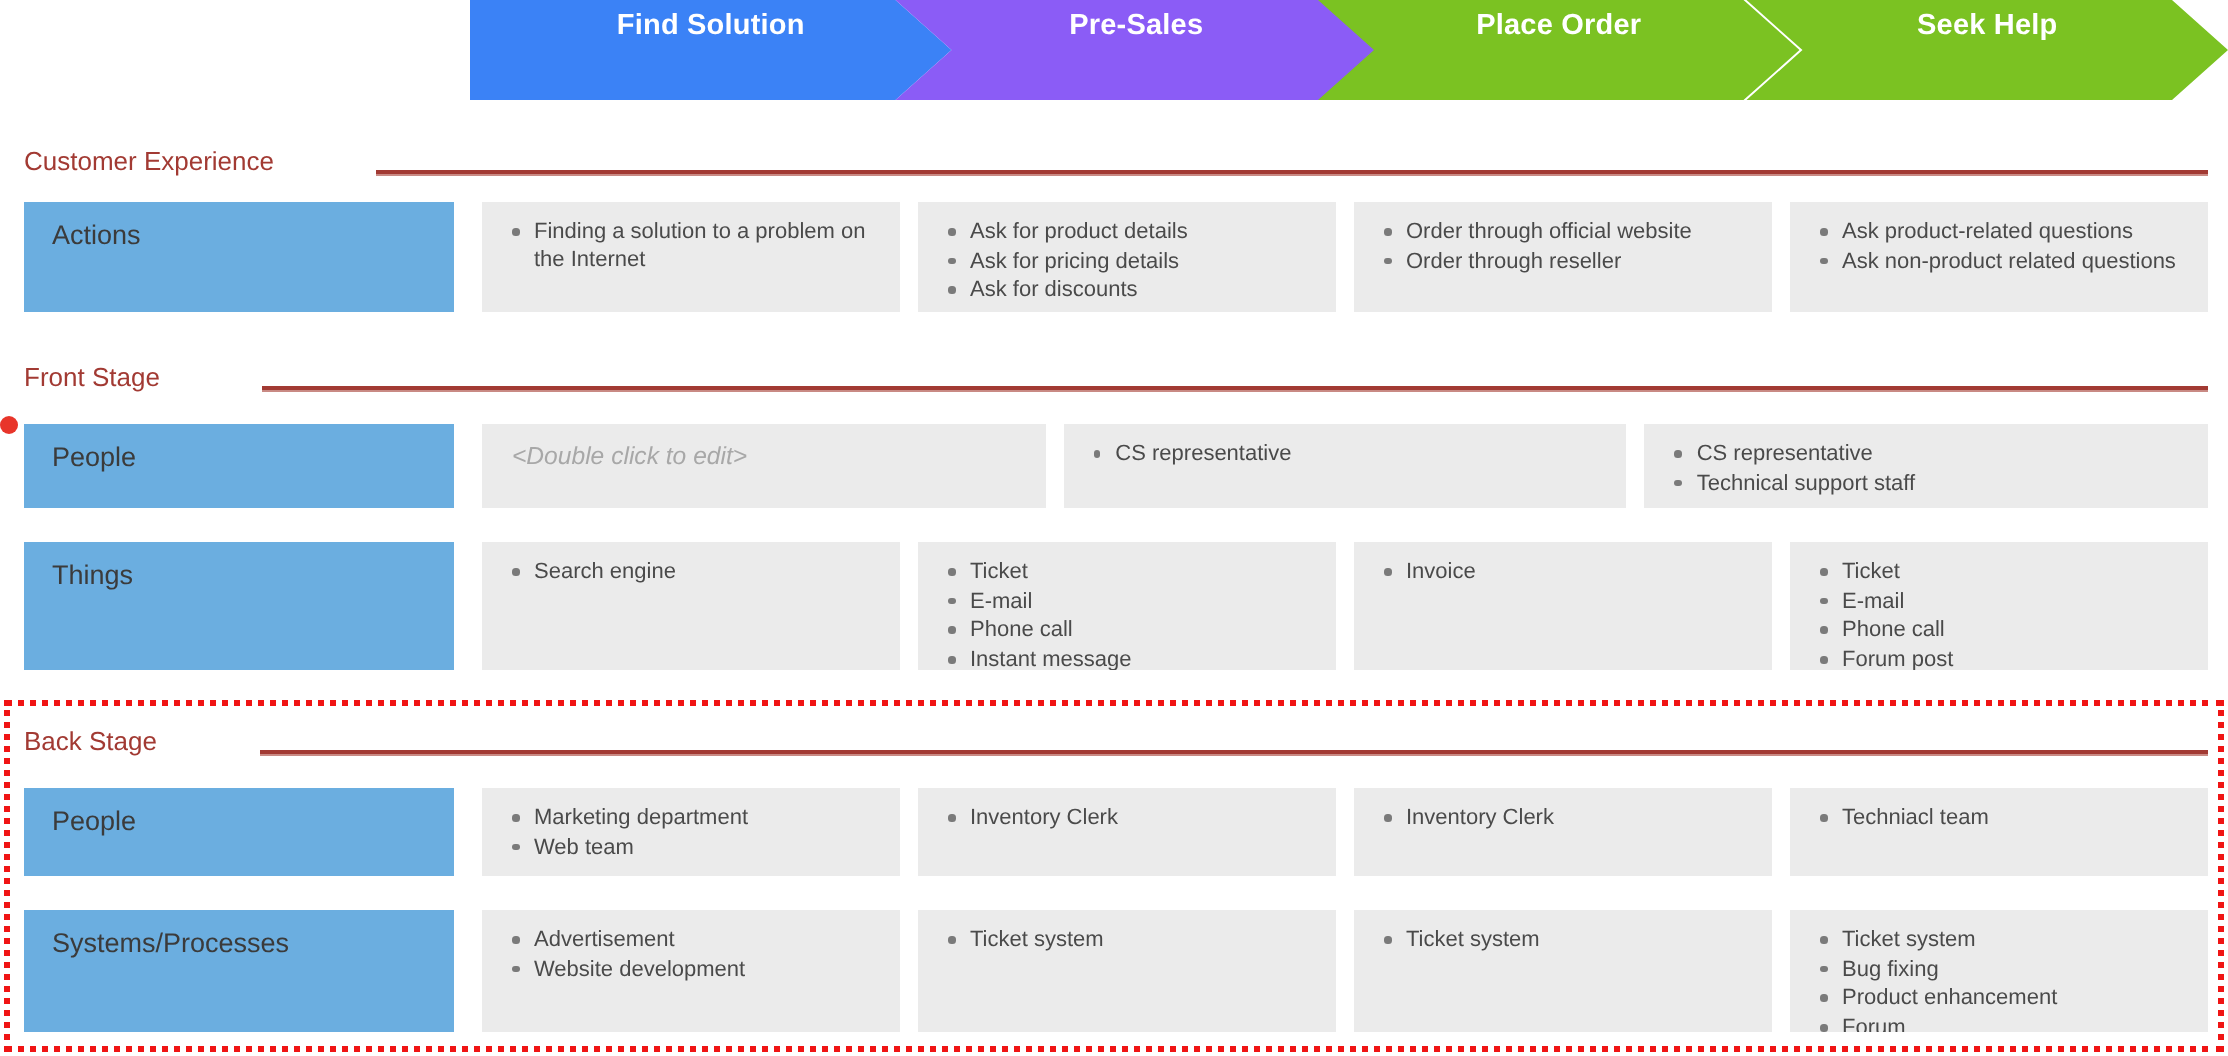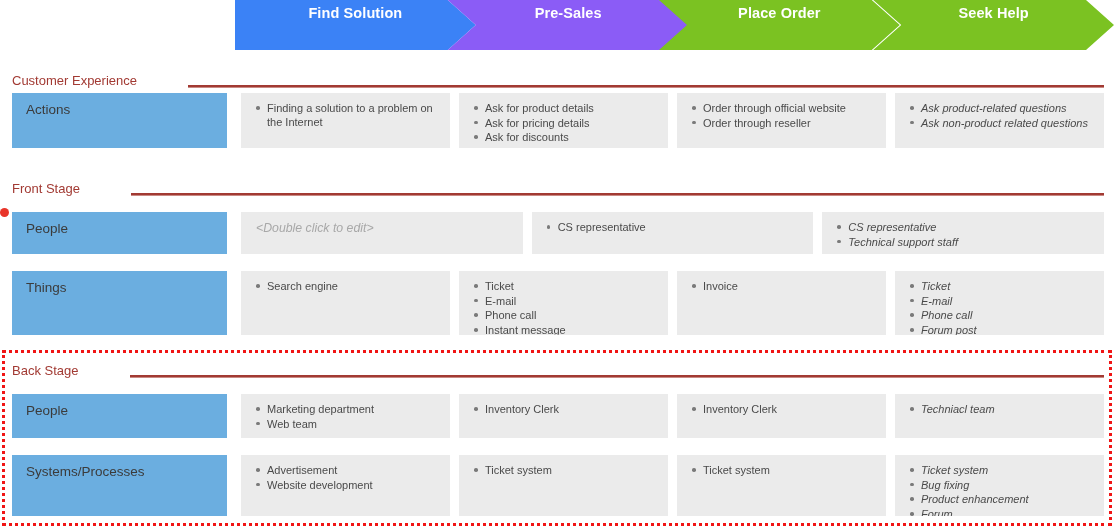--- a/index.html
+++ b/index.html
@@ -88,21 +88,21 @@
     flex: 0 0 14px;
   }
   .cell {
     background: #EBEBEB;
     flex: 1 1 0;
     padding: 8px 8px 8px 10px;
     box-sizing: border-box;
     margin-right: 9px;
     overflow: hidden;
   }
-  .cell:last-child { margin-right: 0; font-style: italic; }
+  .cell:last-child { margin-right: 0; }
   .cell ul {
     margin: 0;
     padding: 0 0 0 16px;
     list-style: none;
   }
   .cell li {
     position: relative;
     color: #4A4A4A;
     font-size: 11px;
     line-height: 14.2px;
@@ -164,21 +164,21 @@
     <div class="chev" style="left: 638.25px; width: 240.75px; background: rgb(123, 194, 34); clip-path: polygon(0px 0px, calc(100% - 28px) 0px, 100% 50%, calc(100% - 28px) 100%, 0px 100%, 28px 50%);">
       <span class="chev-label">Seek Help</span>
     </div>
   </div>
 
 <div id="sections-root" style="position: absolute; left: 0px; top: 0px; width: 1114px;">
     <div class="section-head" style="position: absolute; left: 0px; top: 70px; width: 1114px;">
       <div class="section-label">Customer Experience</div>
       <div class="section-rule"></div>
     </div>
-    <div class="row" style="position: absolute; left: 0px; top: 93px; width: 1114px; height: 55px;">
+    <div class="row" style="position: absolute; left: 0px; top: 101px; width: 1114px; height: 55px;">
       <div class="cell-label">Actions</div>
       <div class="spacer"></div>
       <div class="cell">
         <ul>
           <li>Finding a solution to a problem on the Internet</li>
         </ul>
       </div>
       <div class="cell">
         <ul>
           <li>Ask for product details</li>

